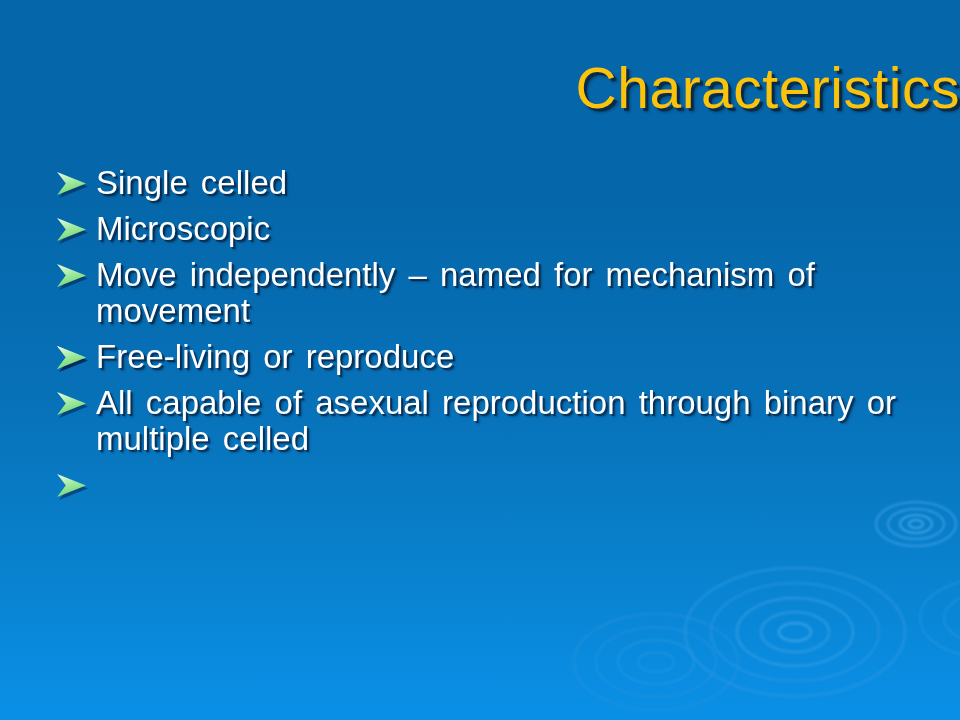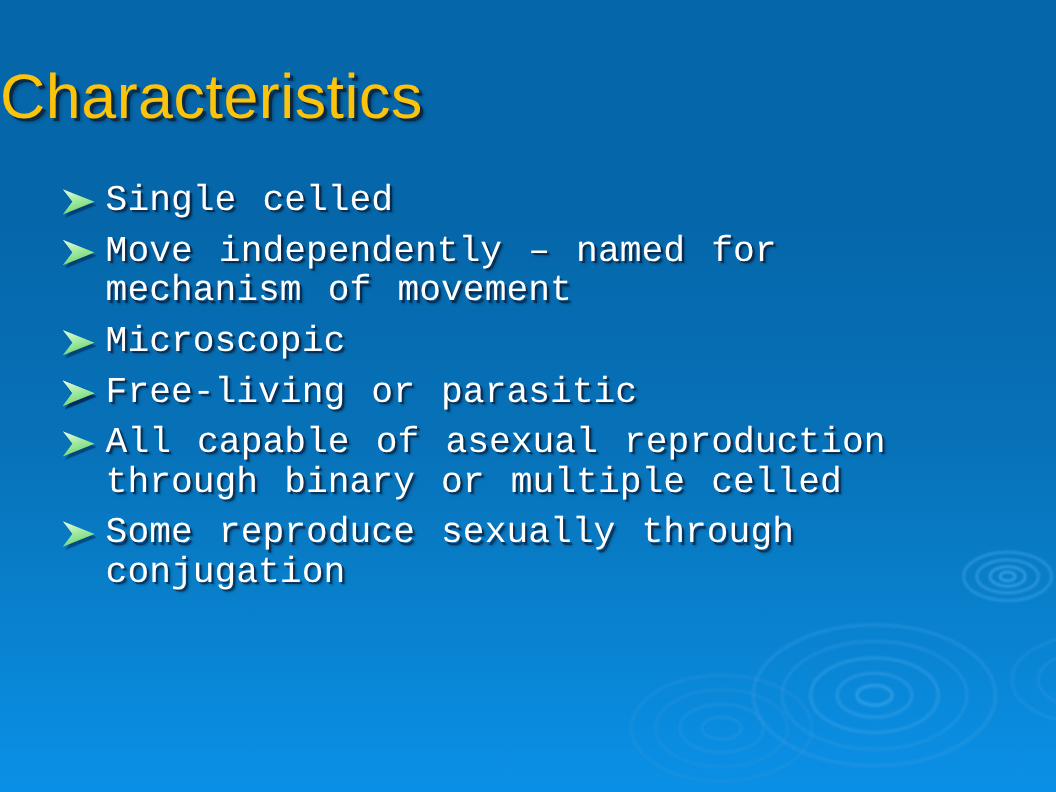--- a/index.html
+++ b/index.html
@@ -21,21 +21,21 @@
     position: absolute;
     left: 0; top: 0;
     width: 960px; height: 720px;
     pointer-events: none;
   }
   .slide-title {
     position: absolute;
     top: 56px;
     left: 0;
     width: 100%;
-    text-align: left;
+    text-align: right;
     font-size: 57px;
     line-height: 64px;
     font-weight: 400;
     color: #fcc30c;
     text-shadow: 3px 3px 0 rgba(15,15,25,0.55), 4px 4px 3px rgba(0,0,0,0.30);
     letter-spacing: 0.5px;
   }
   .bullet-list {
     position: absolute;
     top: 165px;
@@ -47,21 +47,20 @@
   }
   .bullet-item {
     position: relative;
     padding-left: 40px;
     margin: 0 0 10px 0;
     font-size: 33px;
     line-height: 36px;
     color: #ffffff;
     text-shadow: 2px 2px 0 rgba(10,10,35,0.50), 3px 3px 2px rgba(0,0,0,0.28);
     word-spacing: 0.12em;
-    font-family: Liberation Mono, monospace;
   }
   .bullet-marker {
     position: absolute;
     left: 0;
     top: 6px;
     width: 31px;
     height: 25px;
     filter: drop-shadow(2px 3px 0 rgba(0,15,55,0.45));
   }
 </style>
@@ -118,46 +117,45 @@
             </linearGradient>
           </defs>
           <polygon points="1,1 31,13 1,25 10,13" fill="url(#bg0)"></polygon>
         </svg>
       <span>Single celled</span>
     </li>
     <li class="bullet-item">
       <svg class="bullet-marker" viewBox="0 0 32 26">
           <polygon points="1,1 31,13 1,25 10,13" fill="url(#bg0)"></polygon>
         </svg>
-      <span>Move independently – named for mechanism of movement</span>
+      <span>Microscopic</span>
     </li>
     <li class="bullet-item">
       <svg class="bullet-marker" viewBox="0 0 32 26">
           <polygon points="1,1 31,13 1,25 10,13" fill="url(#bg0)"></polygon>
         </svg>
-      <span>Microscopic</span>
+      <span>Move independently – named for mechanism of movement</span>
     </li>
     <li class="bullet-item">
       <svg class="bullet-marker" viewBox="0 0 32 26">
           <polygon points="1,1 31,13 1,25 10,13" fill="url(#bg0)"></polygon>
         </svg>
     </li>
     <li class="bullet-item">
       <svg class="bullet-marker" viewBox="0 0 32 26">
           <polygon points="1,1 31,13 1,25 10,13" fill="url(#bg0)"></polygon>
         </svg>
-      <span>Free-living or parasitic</span>
+      <span>Free-living or reproduce</span>
     </li>
     <li class="bullet-item">
       <svg class="bullet-marker" viewBox="0 0 32 26">
           <polygon points="1,1 31,13 1,25 10,13" fill="url(#bg0)"></polygon>
         </svg>
       <span>All capable of asexual reproduction through binary or multiple celled</span>
     </li>
     <li class="bullet-item">
       <svg class="bullet-marker" viewBox="0 0 32 26">
           <polygon points="1,1 31,13 1,25 10,13" fill="url(#bg0)"></polygon>
         </svg>
-      <span>Some reproduce sexually through conjugation</span>
     </li>
   </ul>
 
 </div>
 
 </body></html>

